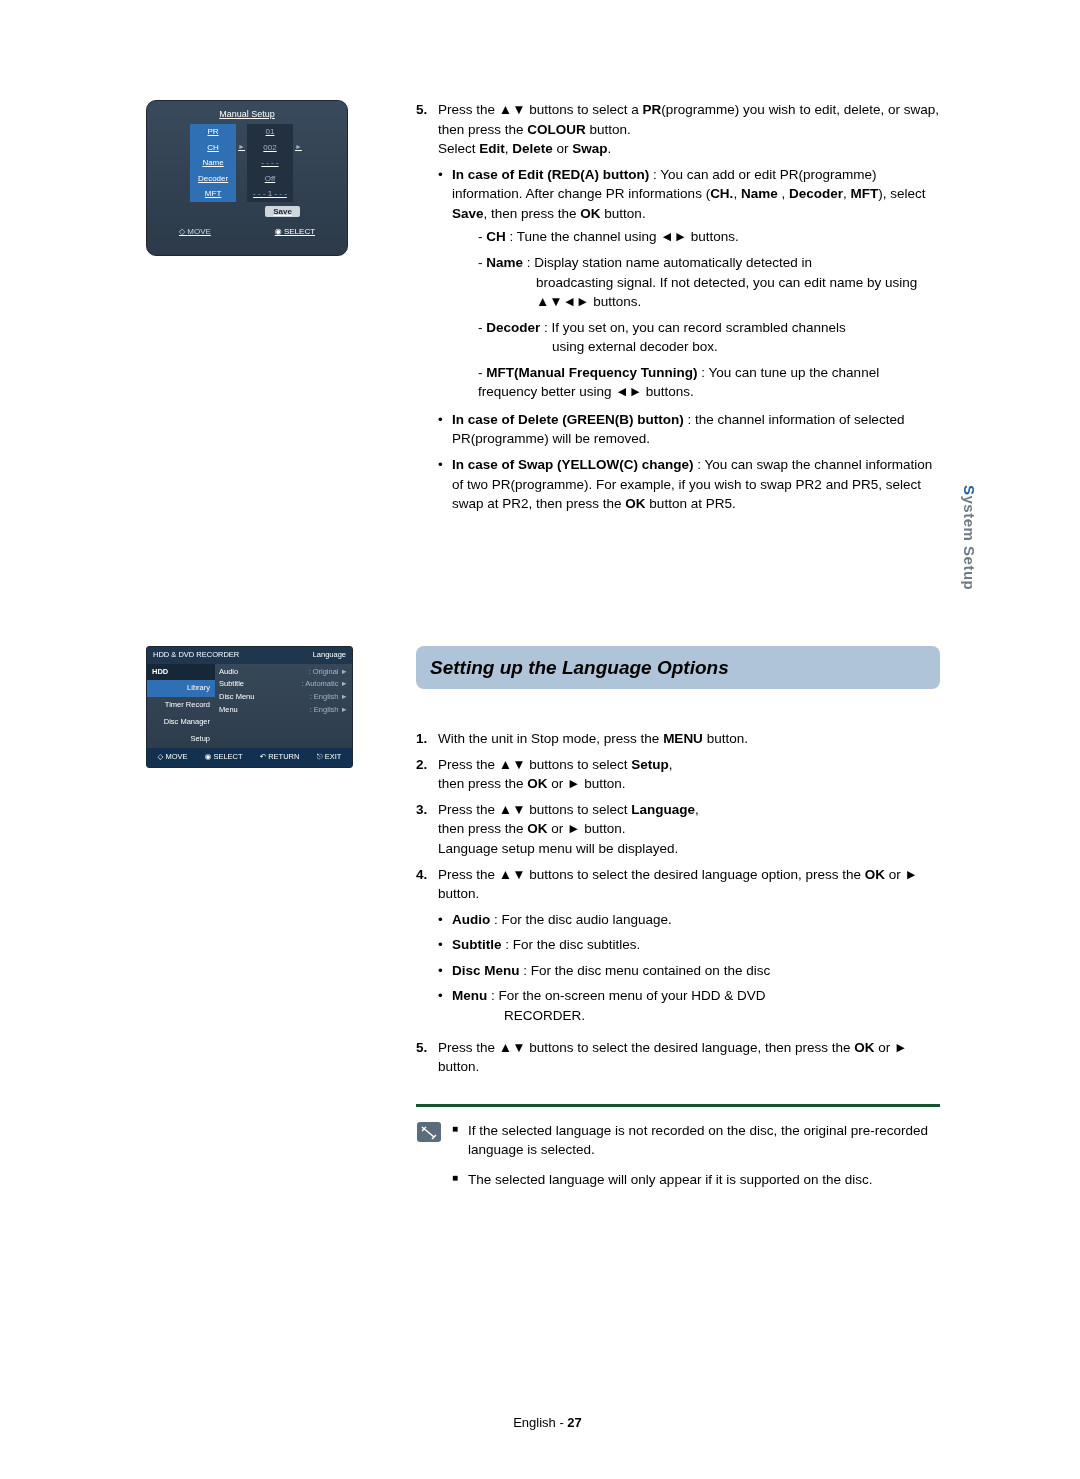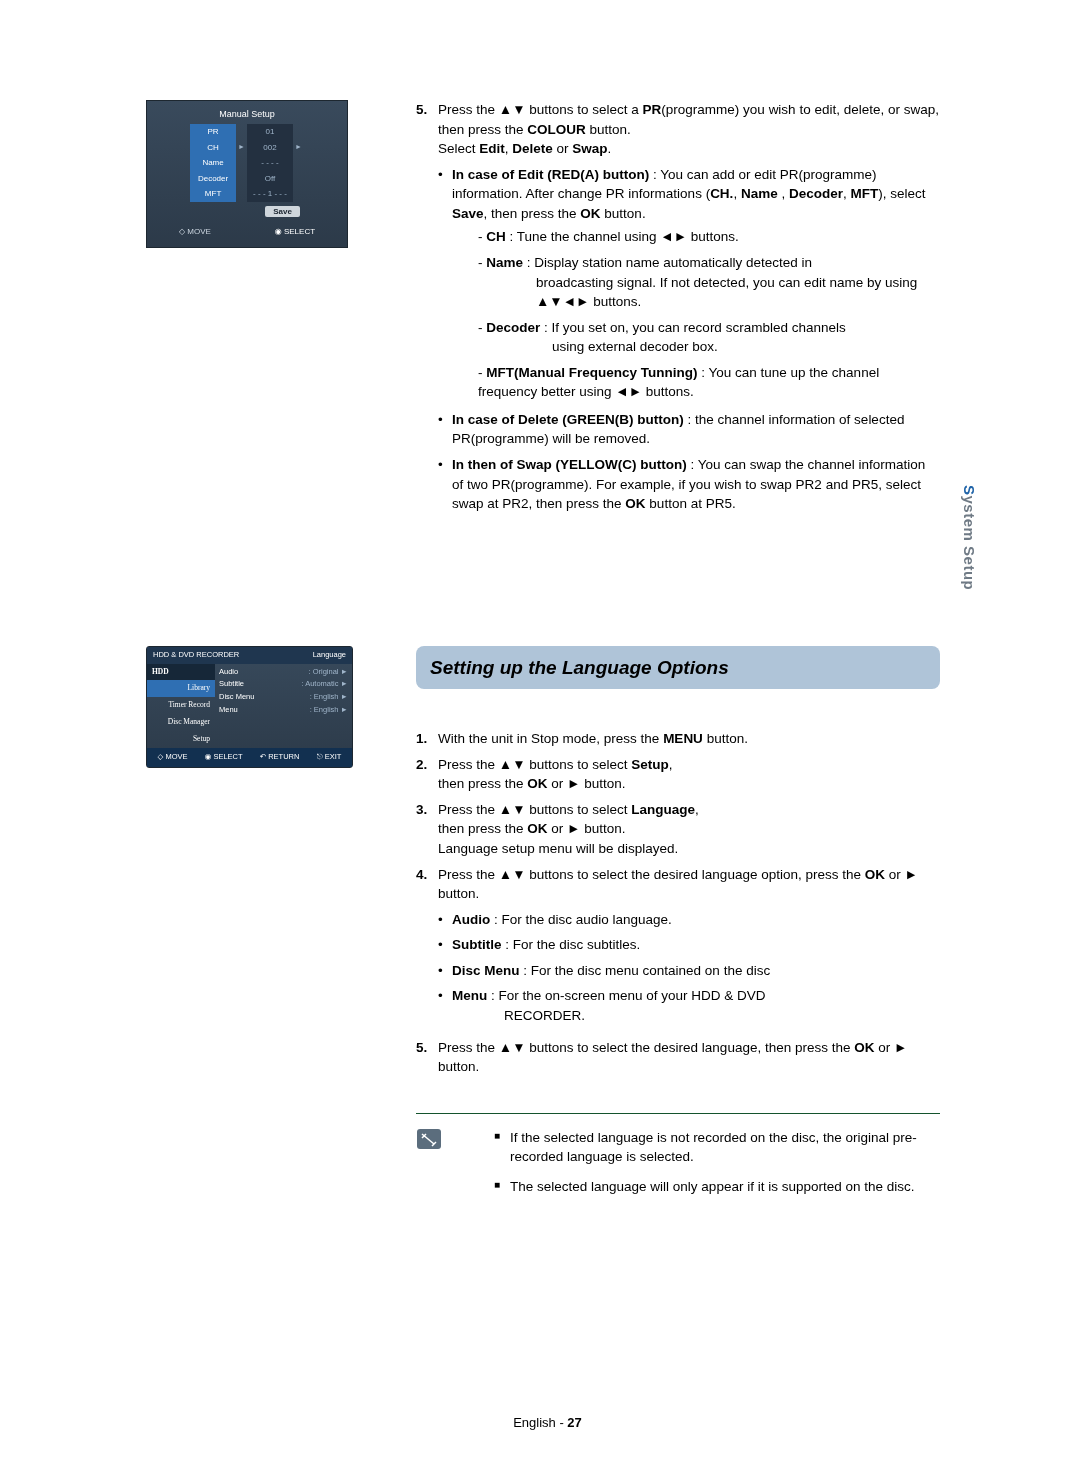--- a/index.html
+++ b/index.html
@@ -36,24 +36,25 @@
   .col-wrap { display: flex; }
   .left-col { width: 250px; flex: 0 0 250px; }
   .right-col { flex: 1; padding-left: 16px; }
 
   
   .mini {
     width: 200px;
     margin-left: -4px;
     background: linear-gradient(#394a5c,#2c3a49);
     border: 1px solid #1d2730;
-    border-radius: 0;
+    border-radius: 10px;
     color: #fff;
     font-size: 8px;
-    padding: 4px 0 10px 0;
+    padding: 4px 0 18px 0;
+    text-decoration: underline;
   }
   .mini .title {
     text-align: center;
     font-size: 9px;
     color: #fff;
     padding: 3px 0;
   }
   .mini table {
     margin: 0 auto;
     border-collapse: collapse;
@@ -84,21 +85,21 @@
     color: #fff;
     font-size: 8px;
     margin-top: 0px;
   }
   .mini2 .topbar {
     display:flex; justify-content:space-between; padding:3px 6px; font-size:7.5px;
     background:#1f364f;
     gap:36px;
   }
   .mini2 .mainrow { display:flex; }
-  .mini2 .sidebar { width: 68px; font-family: Liberation Serif, serif; }
+  .mini2 .sidebar { width: 68px; }
   .mini2 .sidebar div { padding:3px 5px; text-align:right; color:#fff; font-size:7.5px;}
   .mini2 .sidebar .hdd { background:#162738; text-align:left; font-weight:bold;}
   .mini2 .sidebar .lib { background:#2f6fb3; color:#fff; }
   .mini2 .content { flex:1; padding:2px 4px; }
   .mini2 .content .row { display:flex; justify-content:space-between; padding:1px 0; font-size:7.5px;}
   .mini2 .content .row .v { color:#9fb4c9; }
   .mini2 .footer2 {
     display:flex; justify-content:space-around; background:#123050; padding:4px 2px; font-size:7.5px;
   }
 
@@ -117,25 +118,24 @@
     background:#afc4d8;
     padding:8px 14px;
     font-size:19px;
     font-weight:bold;
     font-style:italic;
     color:#000;
     margin: 0 0 40px 0;
     border-radius:8px;
   }
   .note-box {
-    border-top:1px solid #14532d;
-    margin-top:36px;
+    border-top:3px solid #14532d;
+    margin-top:27px;
     padding-top:14px;
     display:flex;
-    gap:42px;
   }
   .note-icon {
     width: 26px; height: 22px;
     flex: 0 0 26px;
     margin-right: 10px;
   }
   .note-icon svg { width:26px; height:22px; }
   ul.square { list-style:none; padding:0; margin:0;}
   ul.square > li { position:relative; padding-left:16px; margin-bottom:10px;}
   ul.square > li::before { content:"■"; position:absolute; left:0; top:1px; font-size:10px;}
@@ -219,21 +219,21 @@
                 <li>- <span class="bold">Name</span><span> : Display station name automatically detected in</span>
                   <div class="hang-name">broadcasting signal. If not detected, you can edit name by using ▲▼◄► buttons.</div>
                 </li>
                 <li>- <span class="bold">Decoder</span><span> : If you set on, you can record scrambled channels</span>
                   <div style="padding-left:74px">using external decoder box.</div>
                 </li>
                 <li>- <span class="bold">MFT(Manual Frequency Tunning)</span><span> : You can tune up the channel frequency better using ◄► buttons.</span></li>
               </ul>
             </li>
             <li><span class="bold">In case of Delete (GREEN(B) button)</span><span> : the channel information of selected PR(programme) will be removed.</span></li>
-            <li><span class="bold">In then of Swap (YELLOW(C) button)</span><span> : You can swap the channel information of two PR(programme). For example, if you wish to swap PR2 and PR5, select swap at PR2, then press the </span><span class="bold">OK</span><span> button at PR5.</span></li>
+            <li><span class="bold">In case of Swap (YELLOW(C) change)</span><span> : You can swap the channel information of two PR(programme). For example, if you wish to swap PR2 and PR5, select swap at PR2, then press the </span><span class="bold">OK</span><span> button at PR5.</span></li>
           </ul>
         </div>
       </div>
     </div>
   </div>
 
   <div class="col-wrap section2-wrap">
     <div class="left-col">
       <div class="mini2">
         <div class="topbar">

